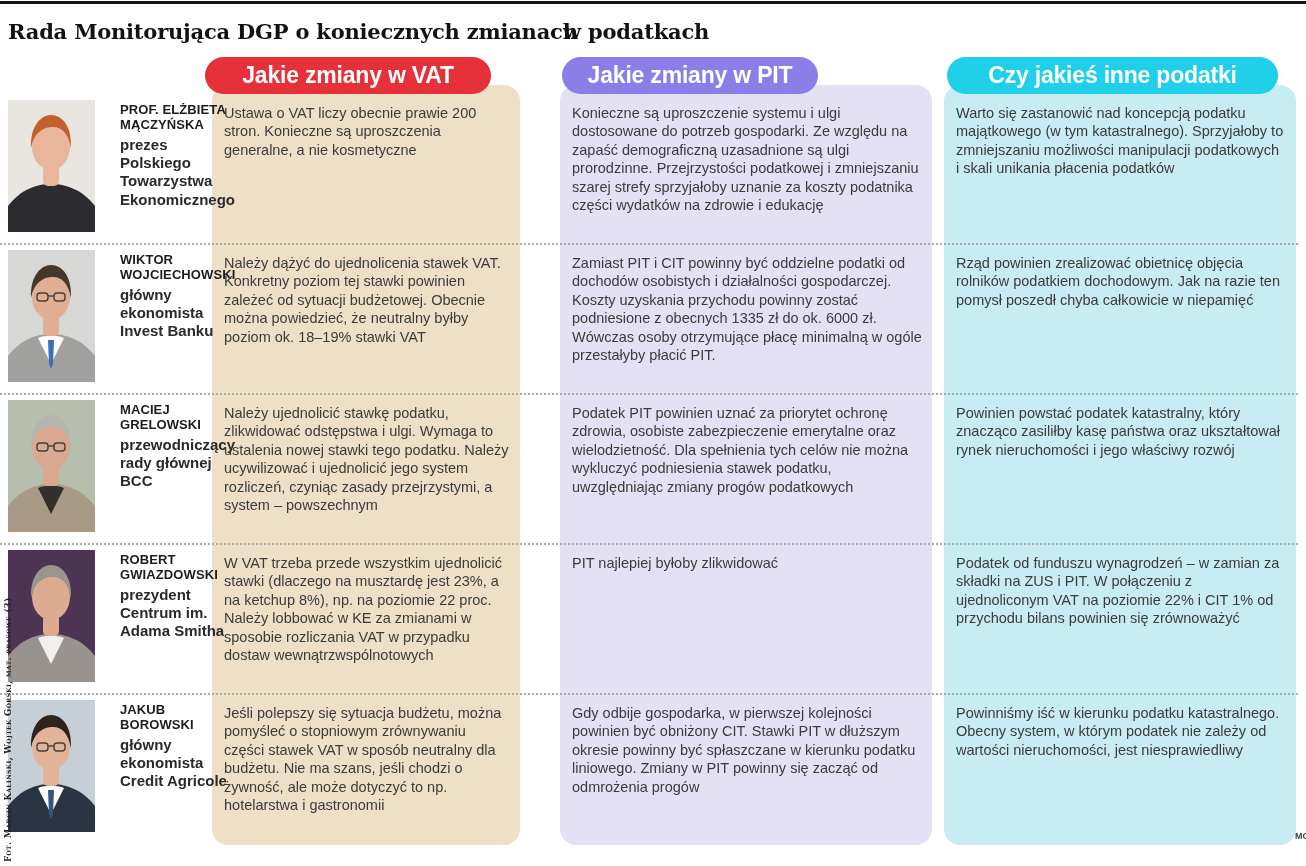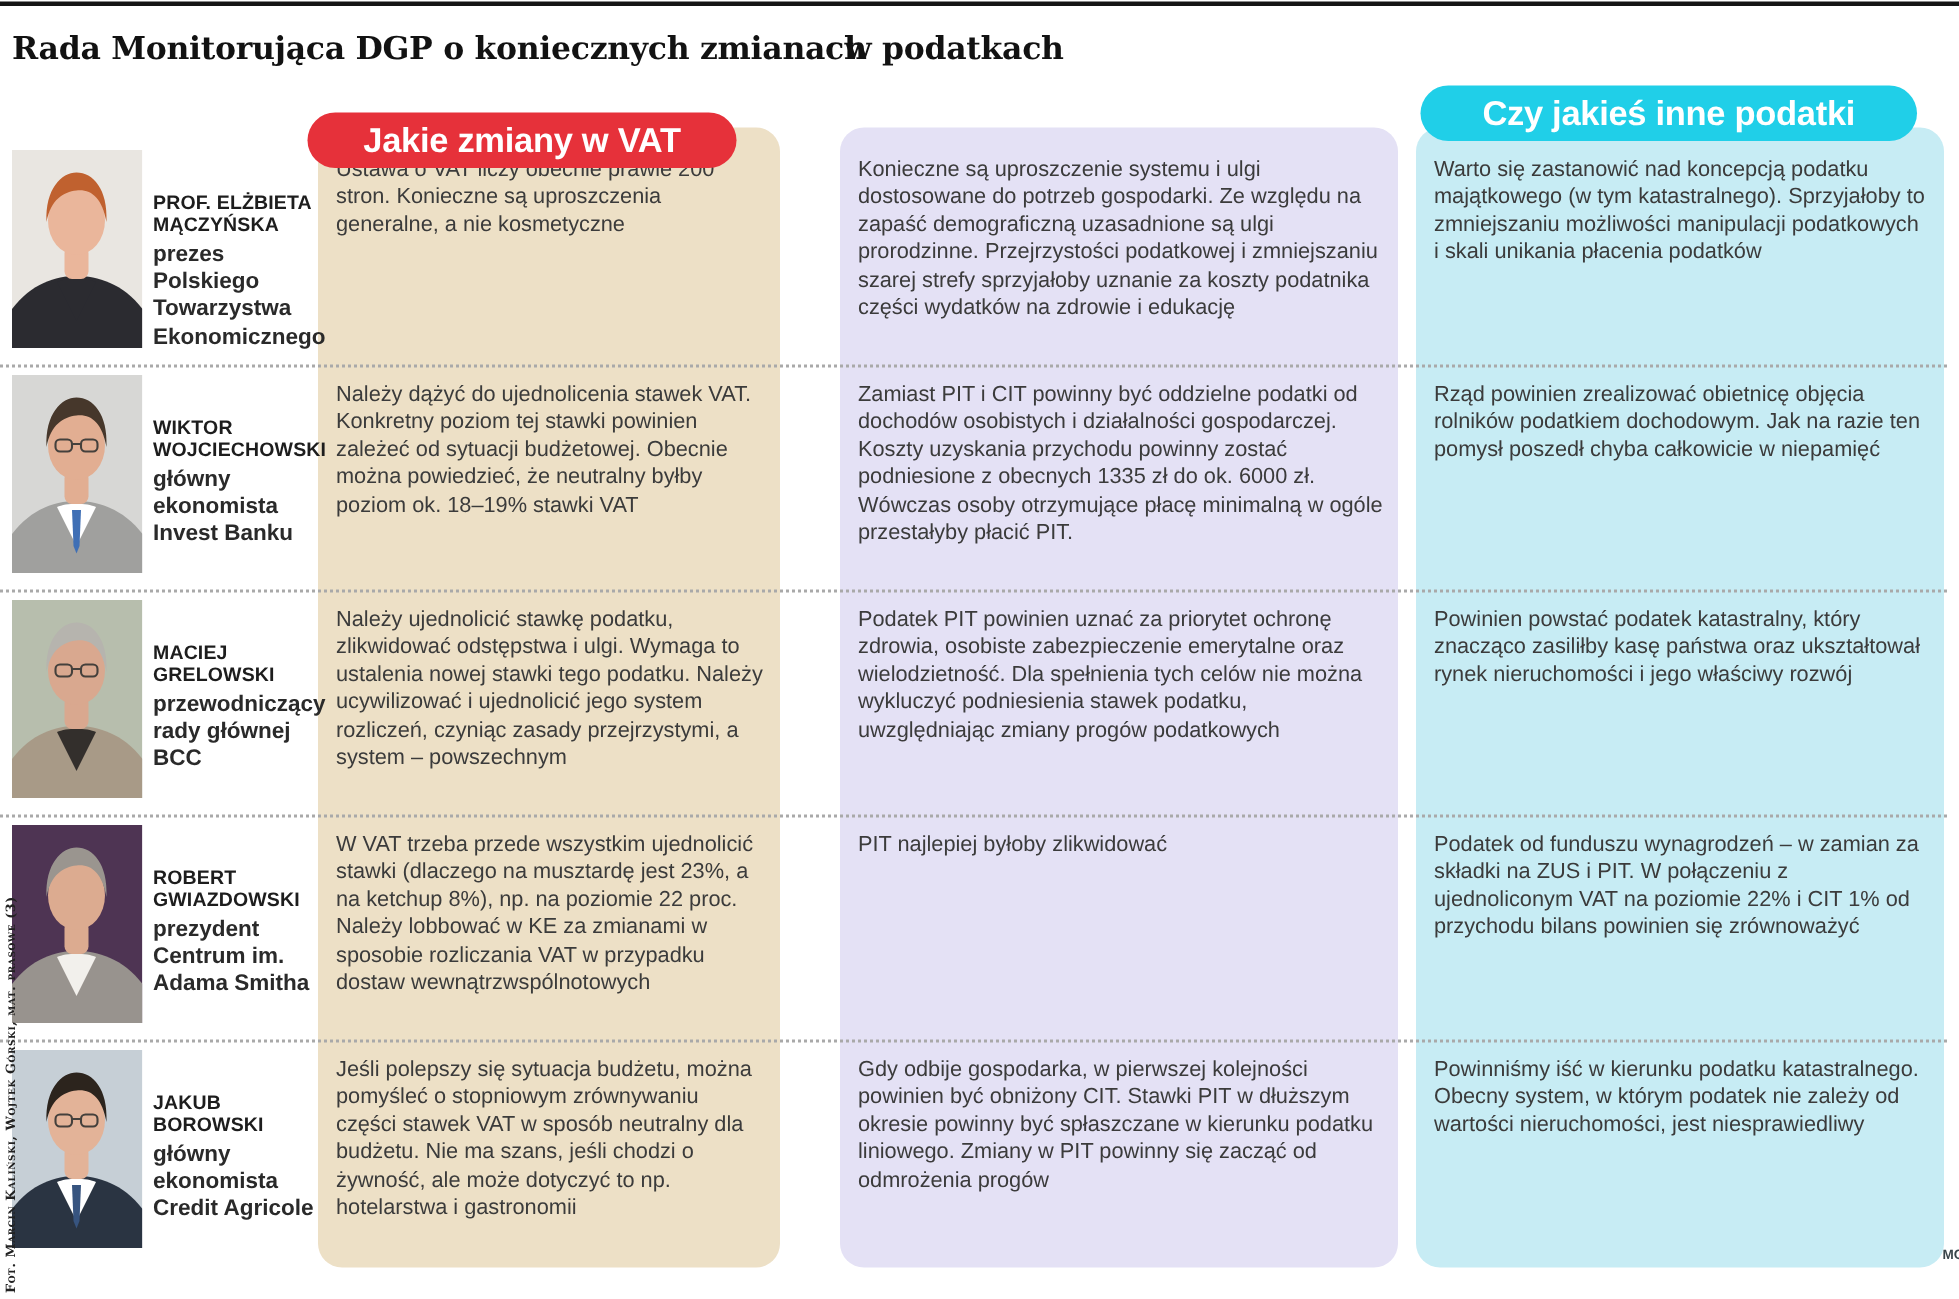--- a/index.html
+++ b/index.html
@@ -26,21 +26,21 @@
   .pill.other{left:947px;width:331px;}
   .panel{position:absolute;top:85px;height:760px;border-radius:16px;z-index:1;}
   .panel.vat{left:212px;width:308px;}
   .panel.pit{left:560px;width:372px;}
   .panel.other{left:944px;width:352px;}
   .sep{position:absolute;left:0;width:1298px;height:0;border-top:2px dotted #a9a9a9;z-index:2;}
   .rows{position:absolute;left:0;top:0;width:1306px;height:866px;z-index:2;}
   .row{position:absolute;left:0;width:1306px;height:150px;}
   .photo{position:absolute;left:8px;top:0;width:87px;height:132px;overflow:hidden;}
   .photo svg{display:block;}
-  .namecol{position:absolute;left:102px;top:2px;width:110px;color:#1d1d1d;margin-top:25px;}
+  .namecol{position:absolute;left:120px;top:2px;width:110px;color:#1d1d1d;}
   .ename{font-weight:bold;font-size:13px;line-height:1.18;letter-spacing:0.1px;}
   .erole{font-weight:bold;font-size:15px;line-height:1.22;margin-top:3px;color:#2a2a2a;}
   .optext{position:absolute;top:4px;font-size:14.5px;line-height:1.27;color:#3b3b3b;}
   .optext.vat{left:224px;width:286px;}
   .optext.pit{left:572px;width:352px;}
   .optext.other{left:956px;width:330px;}
   .credit{
     position:absolute;left:3px;top:862px;transform:rotate(-90deg);transform-origin:0 0;
     font-family:"DejaVu Serif","Liberation Serif",serif;font-weight:bold;font-size:8.5px;
     letter-spacing:0.4px;color:#222;white-space:nowrap;font-variant:small-caps;z-index:4;
@@ -53,21 +53,22 @@
 <div class="stage">
   <div class="top-rule"></div>
 
   <div class="headline left">Rada Monitorująca DGP o koniecznych zmianach</div>
   <div class="headline right">w podatkach</div>
 
   <div class="panel vat" style="background: rgb(237, 224, 198);"></div>
   <div class="panel pit" style="background: rgb(228, 225, 245);"></div>
   <div class="panel other" style="background: rgb(199, 236, 244);"></div>
 
-  <div class="pill vat" style="background: rgb(230, 49, 58); margin-top: 18px;">Jakie zmiany w VAT</div>
+  <div class="pill vat" style="background: rgb(230, 49, 58);">Jakie zmiany w VAT</div>
+  <div class="pill pit" style="background: rgb(140, 126, 232);">Jakie zmiany w PIT</div>
   <div class="pill other" style="background: rgb(32, 207, 232);">Czy jakieś inne podatki</div>
 
   <div class="sep" style="top:243px"></div>
   <div class="sep" style="top:393px"></div>
   <div class="sep" style="top:543px"></div>
   <div class="sep" style="top:693px"></div>
 
   <div class="rows" id="rows">
       <div class="row" style="top: 100px;">
     <div class="photo" style="--p-bg: #e9e6e1; --p-hair: #c0612f; --p-skin: #eab69b; --p-jacket: #2b2b30; --p-shirt: #2b2b30;">

